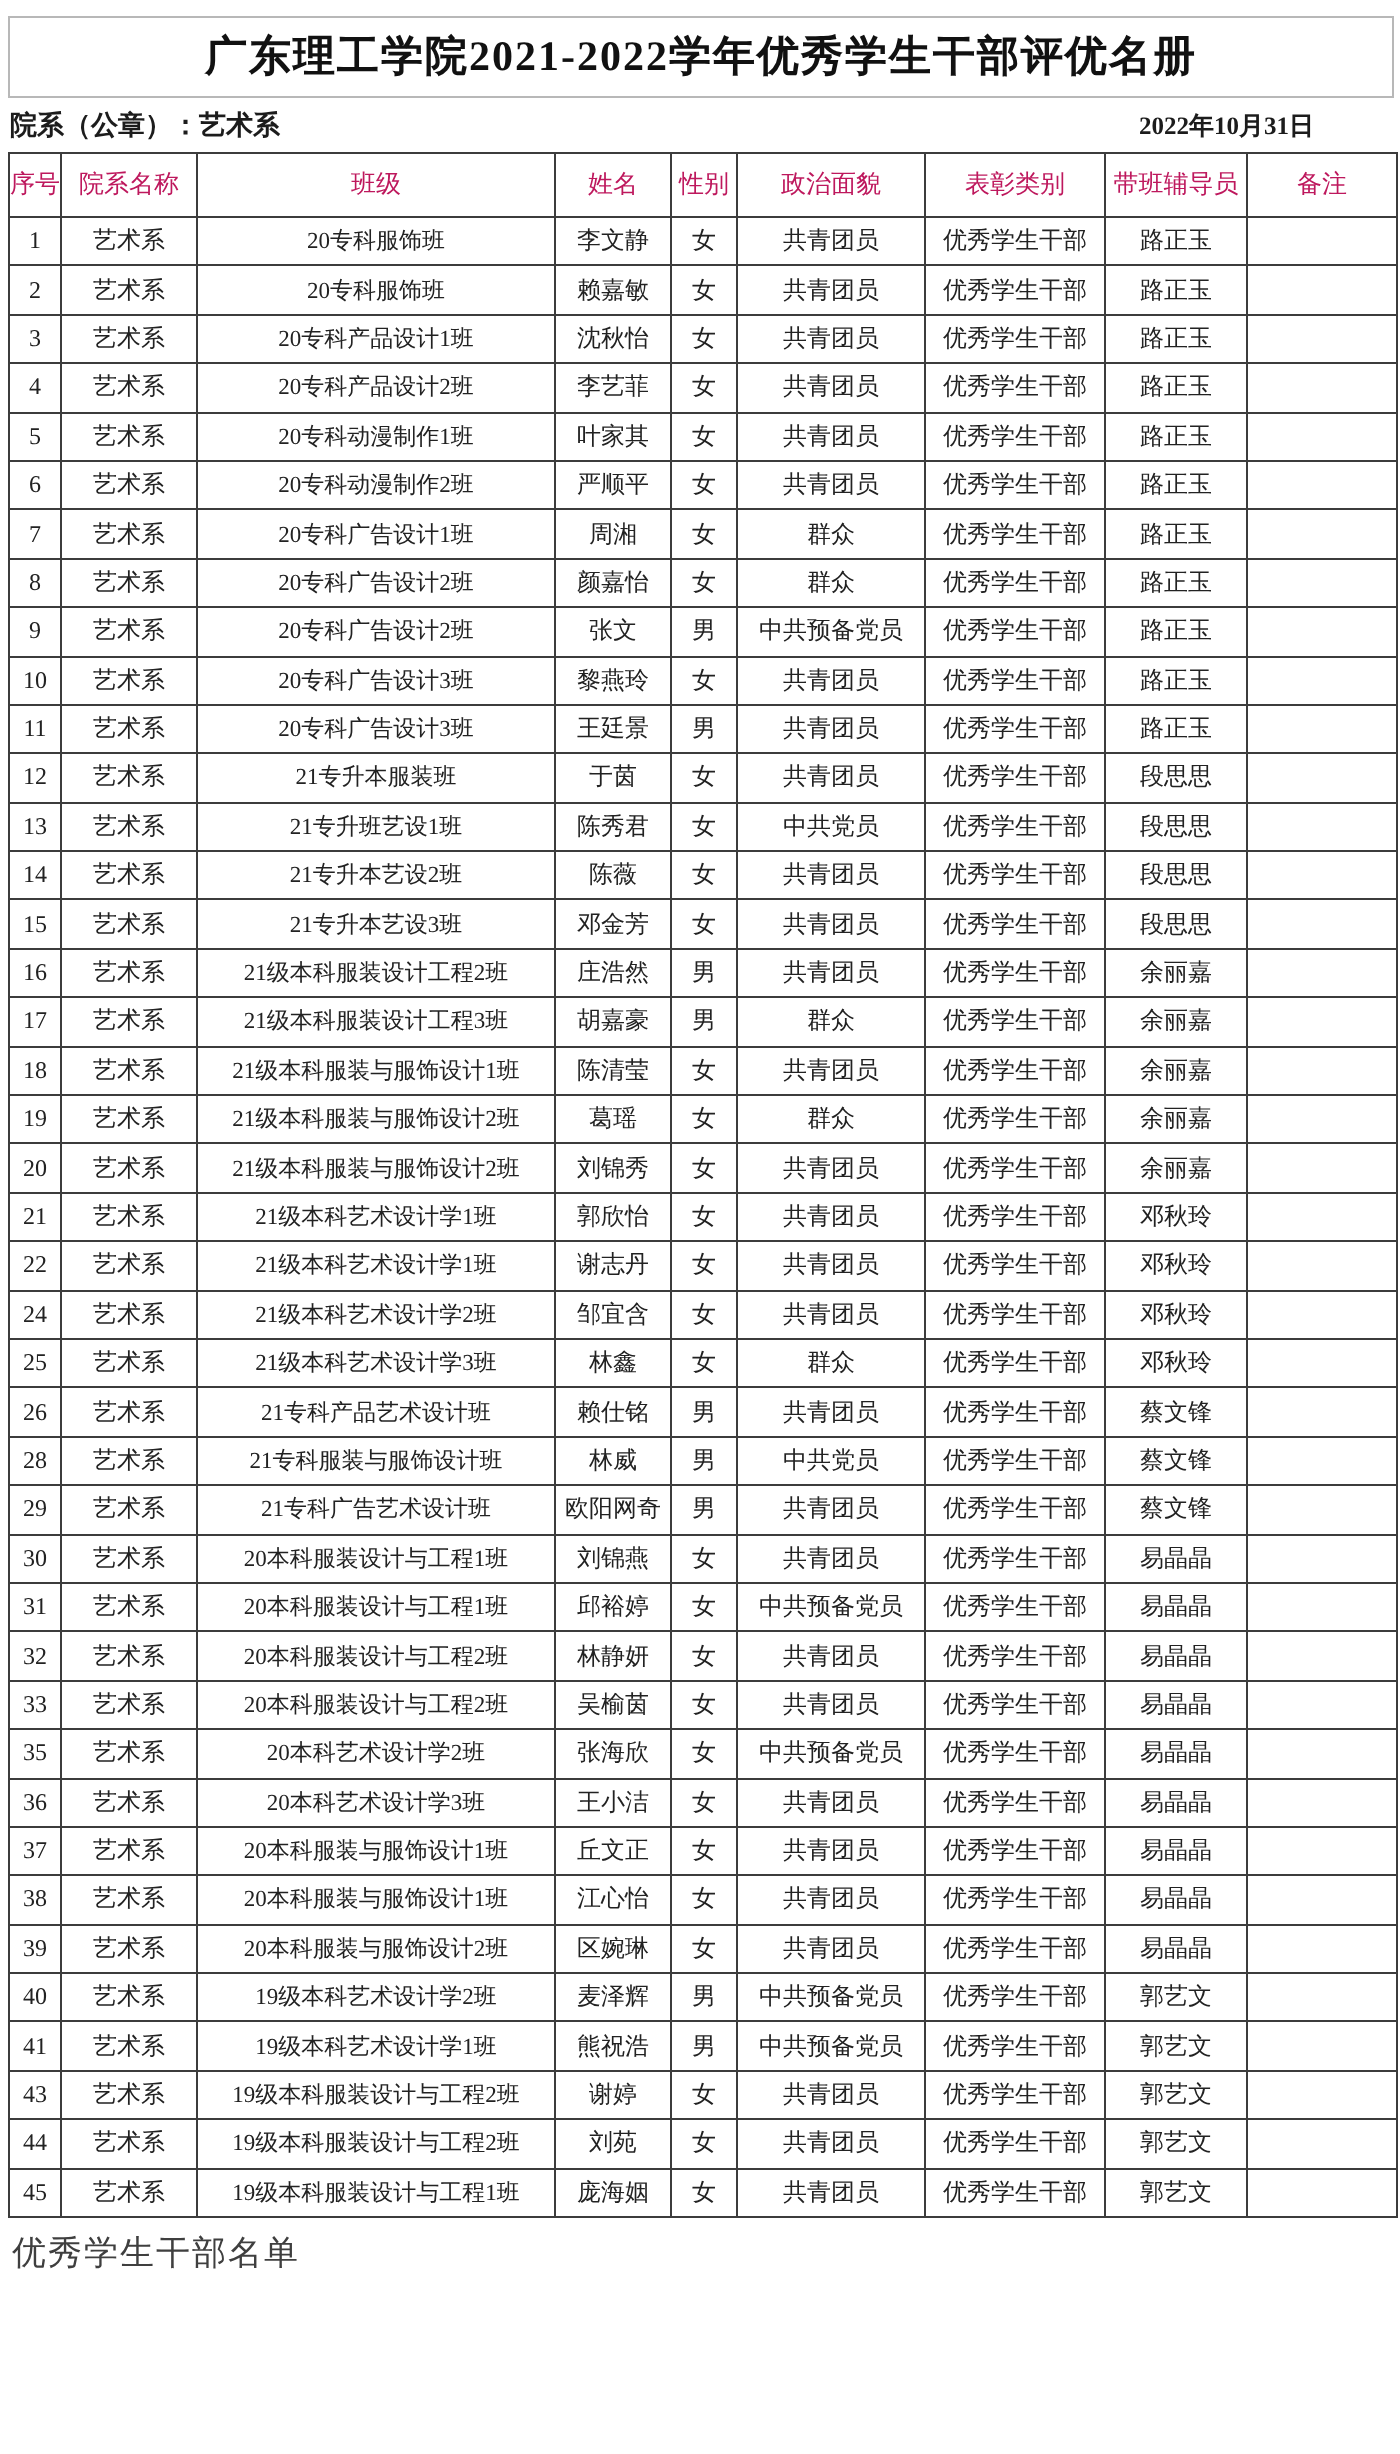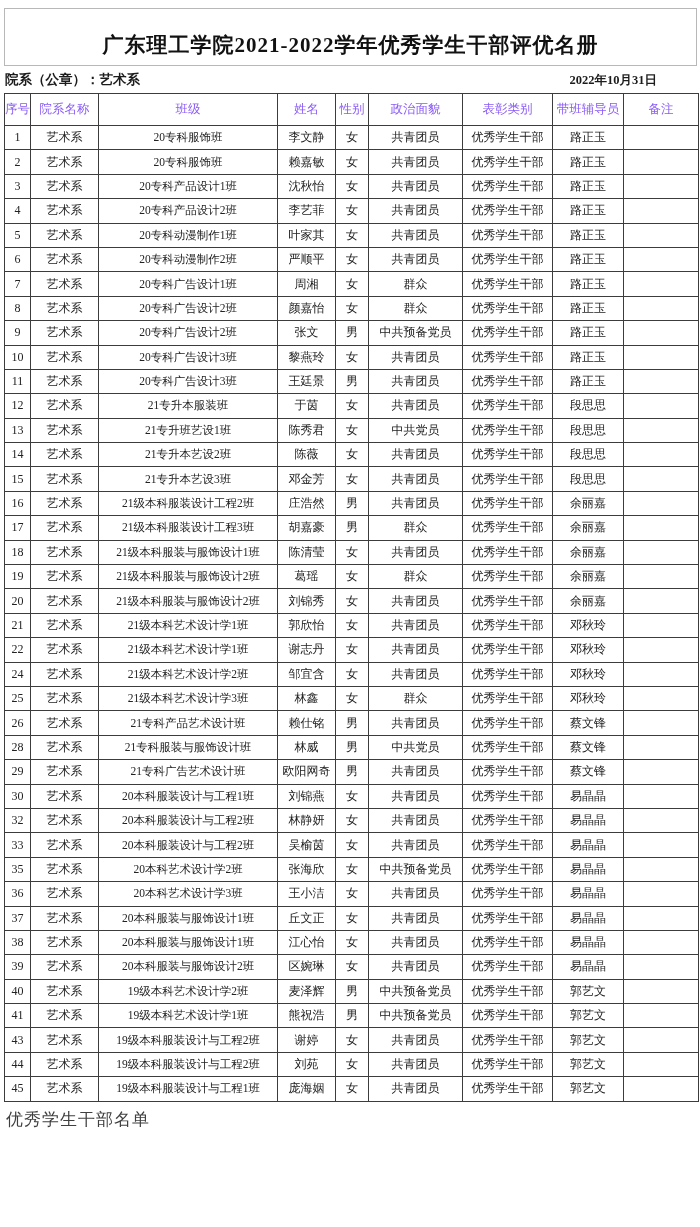--- a/index.html
+++ b/index.html
@@ -11,21 +11,21 @@
     position:relative;
     overflow:hidden;
   }
   .page{padding:8px 3px 0 4px;}
   .title-box{
     border:1px solid #b8b8b8;
     text-align:center;
     font-size:21px;
     font-weight:bold;
     letter-spacing:1px;
-    padding:22px 0 6px 0;
+    padding:5px 0 6px 0;
     color:#111;
   }
   .meta-row{
     display:flex;
     justify-content:space-between;
     align-items:flex-end;
     font-weight:bold;
     padding:5px 2px 4px 1px;
   }
   .meta-dept{font-size:13.5px;}
@@ -40,21 +40,21 @@
     text-align:center;
     vertical-align:middle;
     overflow:hidden;
     white-space:nowrap;
     padding:0;
   }
   .roster th{
     height:31px;
     font-size:12.5px;
     font-weight:normal;
-    color:#8b5cf6;
+    color:#be185d;
   }
   .roster td{
     height:23.4px;
     font-size:12px;
     color:#222;
   }
   .roster td.cls{font-size:11.5px;}
   .roster td.cls.long{font-size:10px;letter-spacing:-0.3px;}
   .footer-note{
     font-size:17px;
@@ -412,20 +412,31 @@
           <td>艺术系</td>
           <td class="cls">20本科服装设计与工程1班</td>
           <td>刘锦燕</td>
           <td>女</td>
           <td>共青团员</td>
           <td>优秀学生干部</td>
           <td>易晶晶</td>
           <td></td>
         </tr>
         <tr>
+          <td>31</td>
+          <td>艺术系</td>
+          <td class="cls">20本科服装设计与工程1班</td>
+          <td>邱裕婷</td>
+          <td>女</td>
+          <td>中共预备党员</td>
+          <td>优秀学生干部</td>
+          <td>易晶晶</td>
+          <td></td>
+        </tr>
+        <tr>
           <td>32</td>
           <td>艺术系</td>
           <td class="cls">20本科服装设计与工程2班</td>
           <td>林静妍</td>
           <td>女</td>
           <td>共青团员</td>
           <td>优秀学生干部</td>
           <td>易晶晶</td>
           <td></td>
         </tr>

